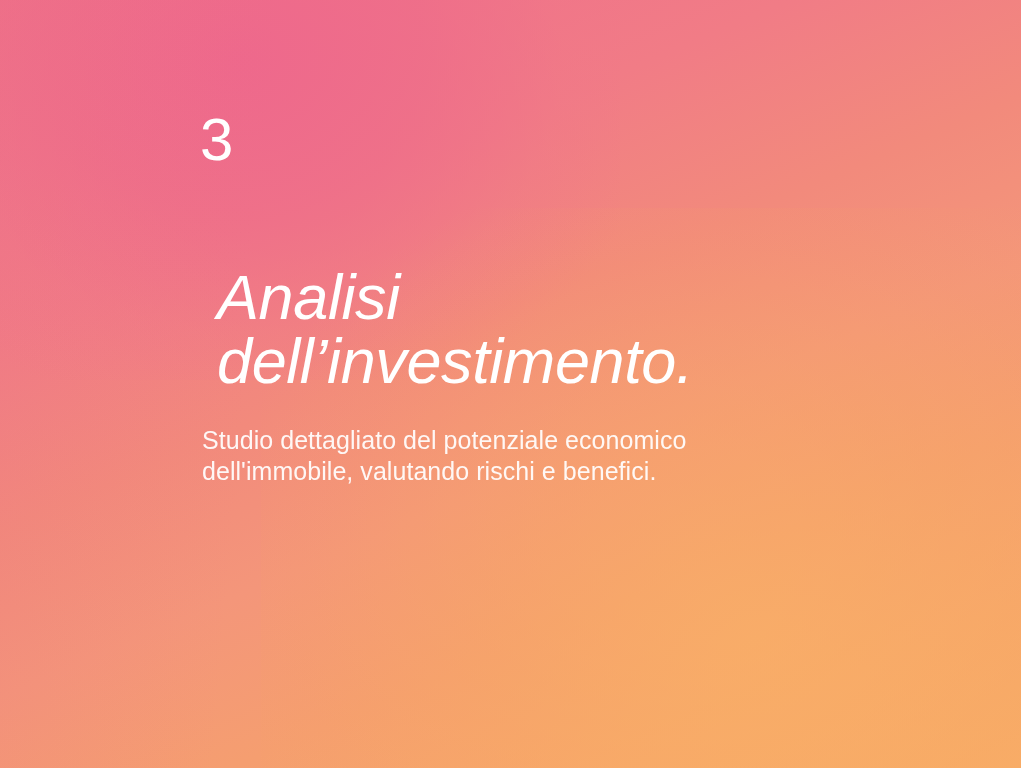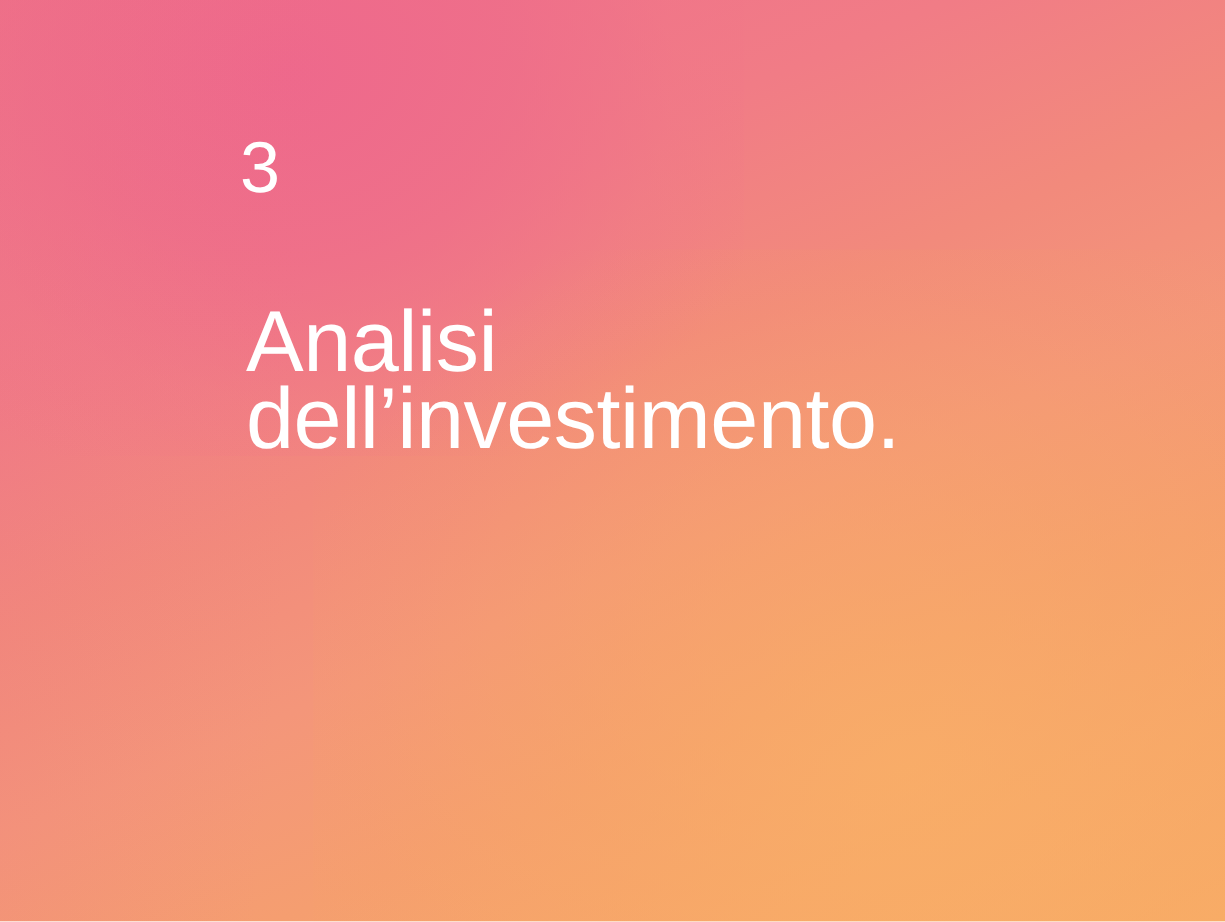--- a/index.html
+++ b/index.html
@@ -92,27 +92,28 @@
     line-height: 1;
     color: #ffffff;
     letter-spacing: 0.5px;
   }
 
   .slide-title {
     position: absolute;
     top: 248px;
     left: 0;
     width: 740px;
-    margin: 5px;
-    font-size: 72px;
+    margin: 17px;
+    font-size: 63px;
     font-weight: 400;
     line-height: 64px;
     letter-spacing: -0.4px;
     color: #ffffff;
     white-space: pre-line;
+    font-style: italic;
   }
 
   .slide-subtitle {
     position: absolute;
     top: 425px;
     left: 2px;
     width: 620px;
     margin: 0;
     font-size: 25px;
     font-weight: 400;
@@ -131,15 +132,17 @@
   <div class="bg-glow-orange"></div>
   <div class="bg-edge-shade"></div>
 
   <div class="content">
 
     <div class="section-number">3</div>
 
     <h1 class="slide-title">Analisi
 dell’investimento.</h1>
 
+    <p class="slide-subtitle">Studio dettagliato del potenziale economico
+dell'immobile, valutando rischi e benefici.</p>
 
   </div>
 </div>
 
 </body></html>

